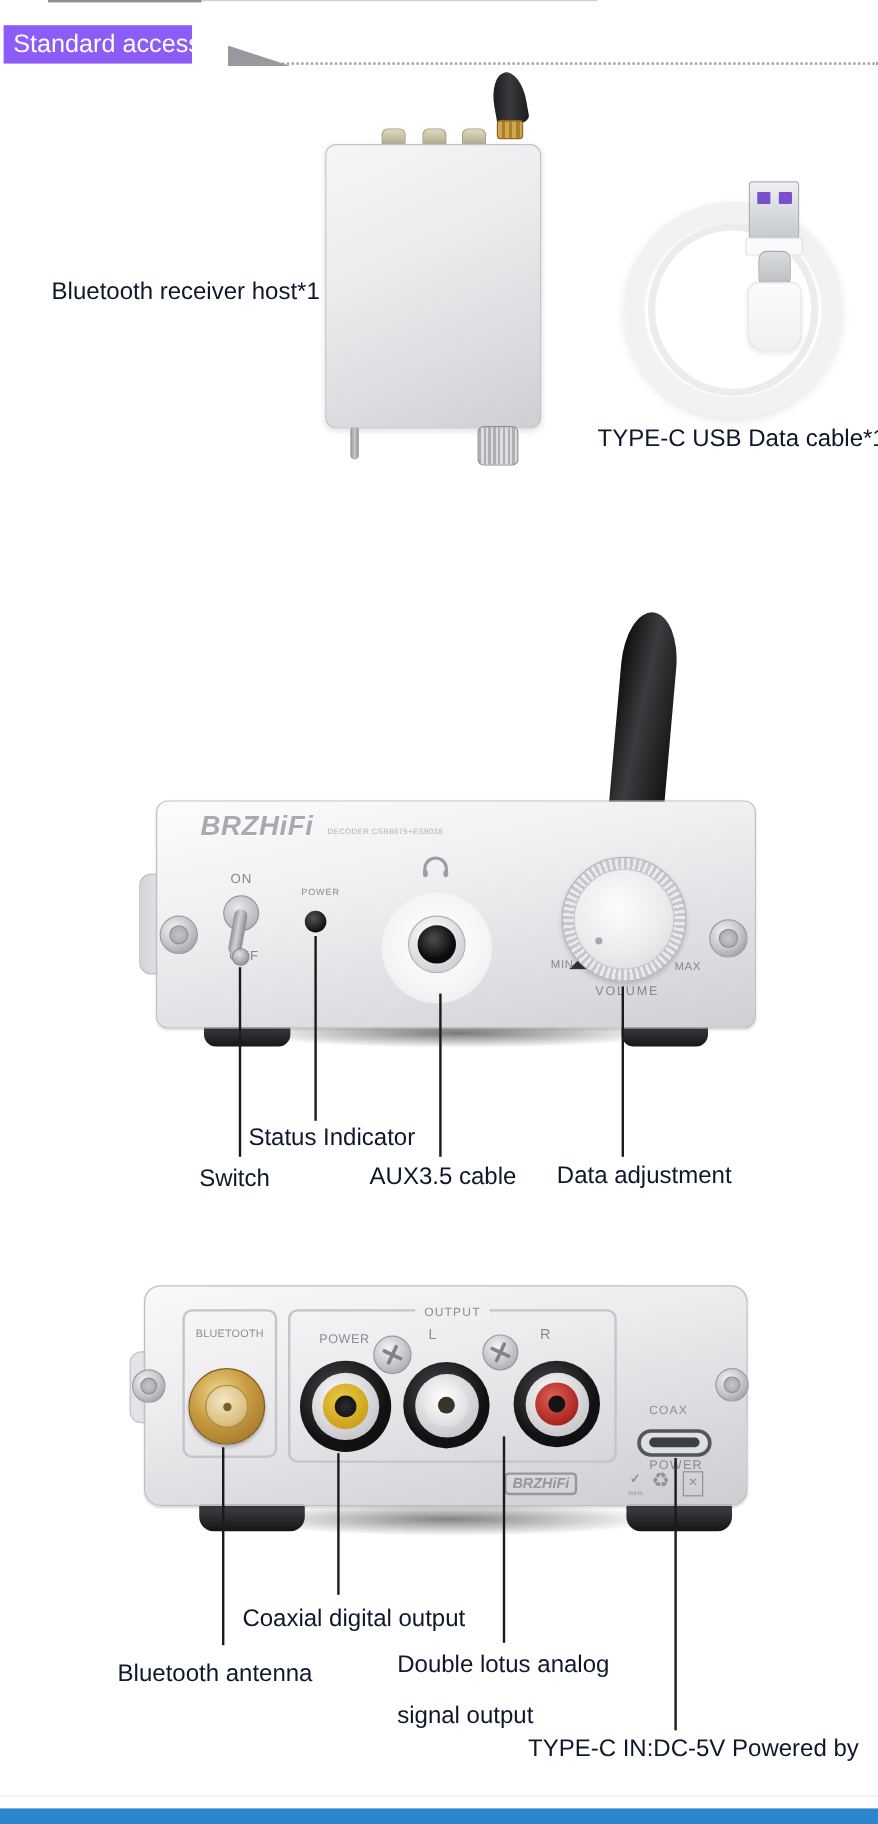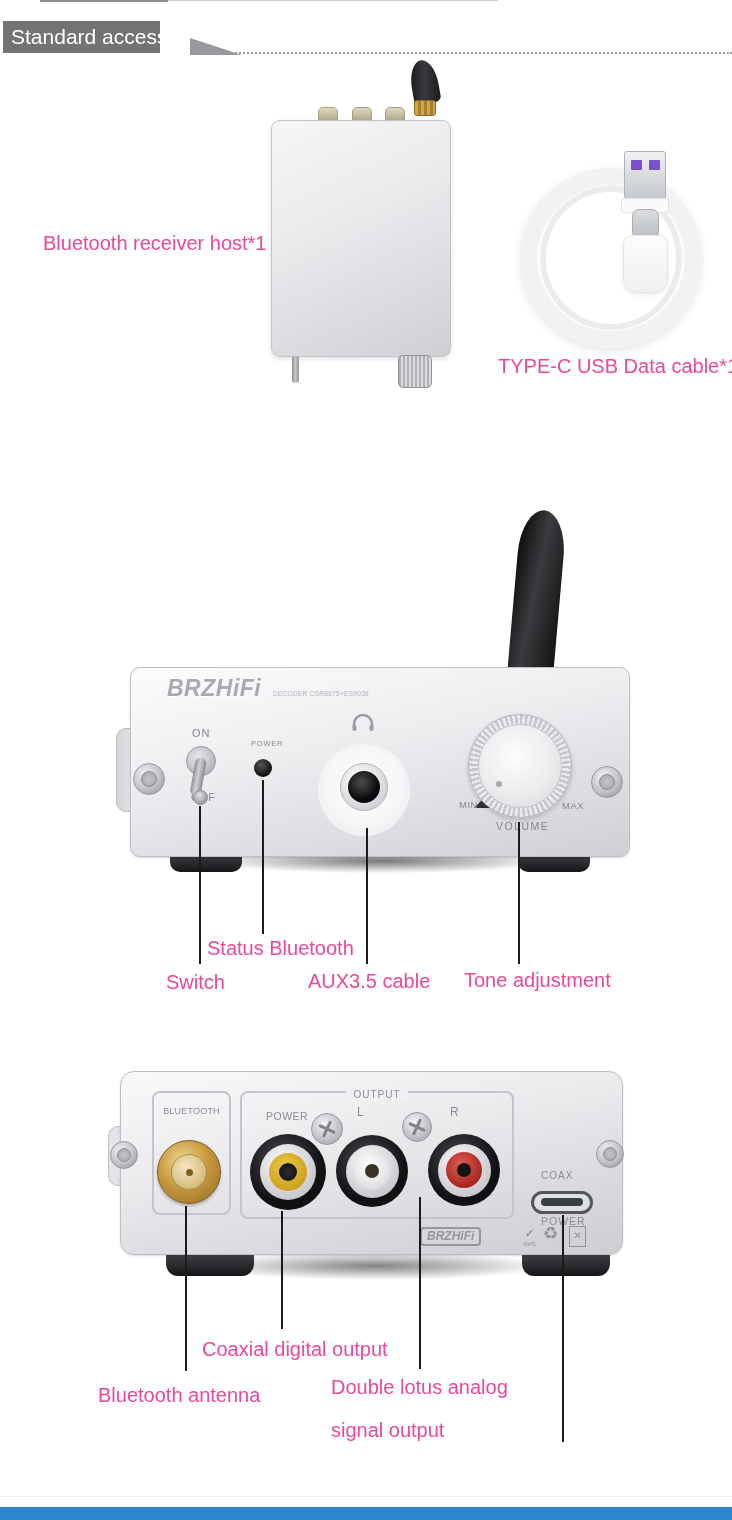--- a/index.html
+++ b/index.html
@@ -3,30 +3,30 @@
 <meta charset="utf-8">
 <style>
   * { margin:0; padding:0; box-sizing:border-box; }
   html,body { background:#fff; }
   .canvas {
     position:relative; width:732px; height:1520px; background:#ffffff;
     font-family:"Liberation Sans", sans-serif; overflow:hidden;
   }
   .abs { position:absolute; }
   .circle { position:absolute; border-radius:50%; }
-  .lbl { position:absolute; color:#ec4899; font-size:20px; white-space:nowrap; }
+  .lbl { position:absolute; color:#0f172a; font-size:20px; white-space:nowrap; }
   .ptxt { position:absolute; color:#84878c; white-space:nowrap; }
   .cline { position:absolute; width:2px; background:#1b1b1b; }
 
   
   .hairline-a { left:40px; top:0; width:128px; height:2px; background:#8f8f93; }
   .hairline-b { left:168px; top:0; width:330px; height:1px; background:#cfcfd3; }
 
   
-  .ribbon { left:3px; top:21px; width:157px; height:32px; background:#737373;
+  .ribbon { left:3px; top:21px; width:157px; height:32px; background:#8b5cf6;
             color:#fff; font-size:21px; line-height:32px; padding-left:8px; white-space:nowrap; }
   .ribbon-fold { left:190px; top:38px; width:52px; height:17px; background:#97999c;
                  clip-path:polygon(0 0, 100% 100%, 0 100%); }
   .dotted-rule { left:200px; top:52px; width:532px; height:0; border-top:2px dotted #9e9e9e; }
 
   
   .rcv-rca { position:absolute; top:107px; width:20px; height:14px;
              background:linear-gradient(#ded7bd,#b3ac90); border:1px solid #a49e82;
              border-radius:5px 5px 2px 2px; }
   .rcv-rca1 { left:318px; } .rcv-rca2 { left:352px; } .rcv-rca3 { left:385px; }
@@ -296,24 +296,24 @@
     <div class="circle knob-dot"></div>
     <div class="ptxt min-txt">MIN</div>
     <div class="ptxt max-txt">MAX</div>
     <div class="ptxt vol-txt">VOLUME</div>
   </div>
 
   <div class="cline sw-line"></div>
   <div class="cline st-line"></div>
   <div class="cline aux-line"></div>
   <div class="cline tone-line"></div>
-  <div class="lbl status-lbl">Status Bluetooth</div>
+  <div class="lbl status-lbl">Status Indicator</div>
   <div class="lbl switch-lbl">Switch</div>
   <div class="lbl aux-lbl">AUX3.5 cable</div>
-  <div class="lbl tone-lbl">Tone adjustment</div>
+  <div class="lbl tone-lbl">Data adjustment</div>
 
   <div>
     <div class="abs rear-shadow"></div>
     <div class="rear-foot rear-foot-l"></div>
     <div class="rear-foot rear-foot-r"></div>
     <div class="rear-ear rear-ear-l"></div>
     <div class="rear-ear rear-ear-r"></div>
     <div class="abs rear-panel"></div>
     <div class="screw-big screw-rl"></div>
     <div class="screw-in screw-rl-in"></div>
@@ -359,17 +359,18 @@
   </div>
 
   <div class="cline ant-line"></div>
   <div class="cline coaxl-line"></div>
   <div class="cline lotus-line"></div>
   <div class="cline tc-line"></div>
   <div class="lbl coaxial-lbl">Coaxial digital output</div>
   <div class="lbl antenna-lbl">Bluetooth antenna</div>
   <div class="lbl lotus1-lbl">Double lotus analog</div>
   <div class="lbl lotus2-lbl">signal output</div>
+  <div class="lbl typecin-lbl">TYPE-C IN:DC-5V Powered by</div>
 
   <div class="abs bottom-hairline"></div>
   <div class="abs bottom-bar"></div>
 
 </div>
 
 </body></html>

